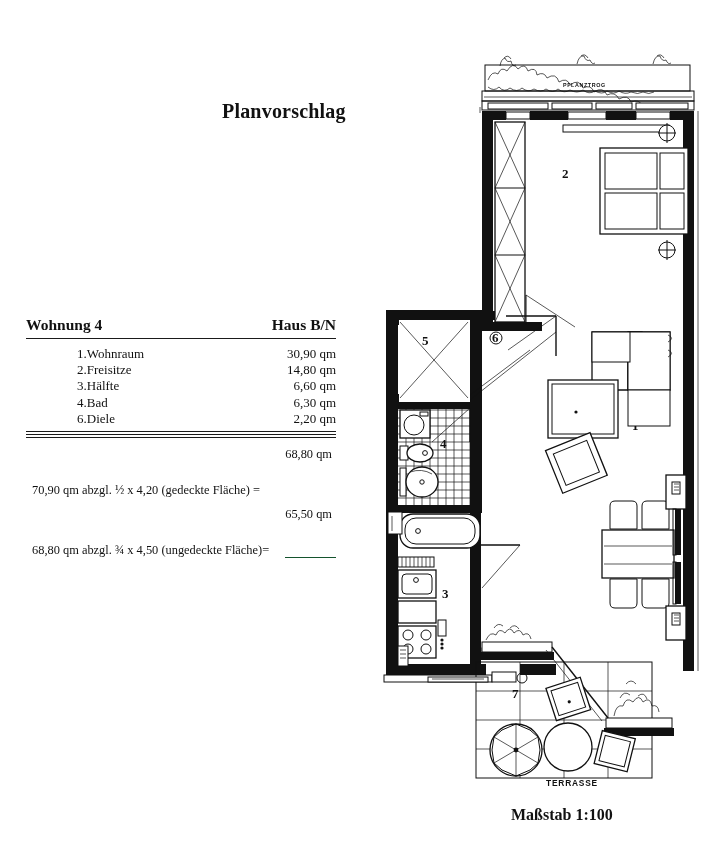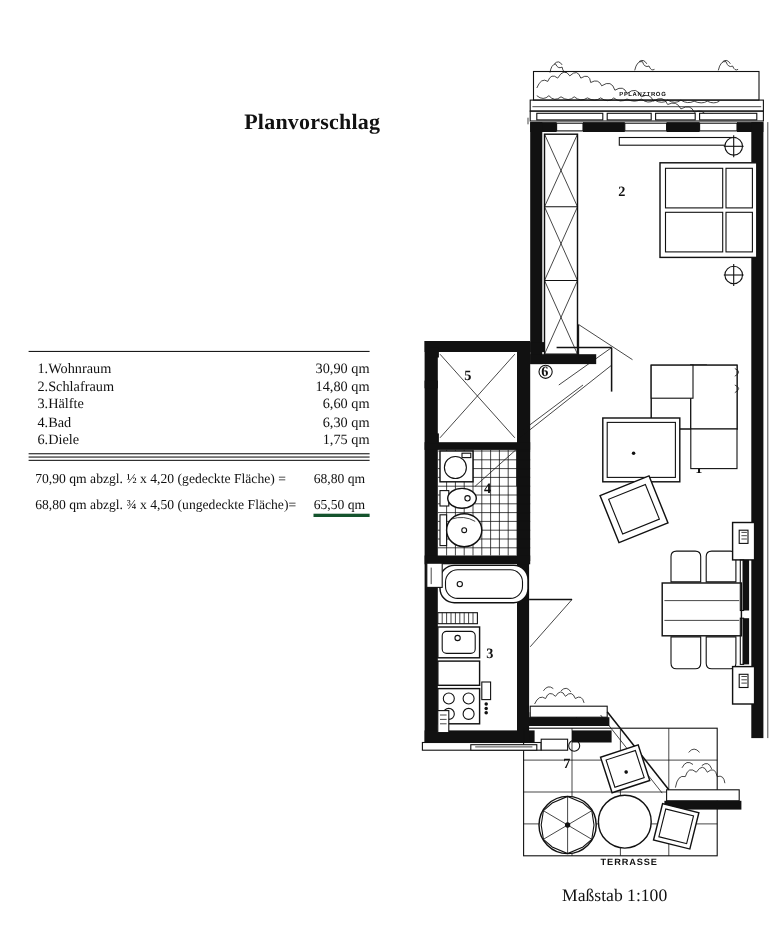--- a/index.html
+++ b/index.html
@@ -4,45 +4,45 @@
 <style>
   html,body{margin:0;padding:0;background:#ffffff;}
   body{width:710px;height:842px;position:relative;overflow:hidden;
        font-family:"Liberation Serif", serif; color:#111;}
 
   
   #plan-title{position:absolute;left:222px;top:100px;font-size:20px;
               font-weight:700;letter-spacing:.2px;}
 
   
-  #scale-label{position:absolute;left:511px;top:806px;font-size:16px;font-weight:400;}
+  #scale-label{position:absolute;left:511px;top:806px;font-size:16px;font-weight:700;}
 
   
   #info-block{position:absolute;left:26px;top:316px;width:310px;}
   .ib-row{display:flex;justify-content:space-between;align-items:baseline;}
   .ib-head1,.ib-head2{font-size:15.5px;font-weight:700;}
   .ib-head1{margin-bottom:4px;}
   .rule-thick{border-bottom:1.6px solid #1a1a1a;margin-top:3px;}
   .rule-thin{border-bottom:1px solid #1a1a1a;margin-top:4px;}
   .rule-dbl{border-bottom:1.4px solid #1a1a1a;margin-top:2px;}
   .rule-dbl2{border-bottom:1.4px solid #1a1a1a;margin-top:2px;}
-  #room-list{margin-top:7px;}
+  #room-list{margin-top:7px;margin-left:43px;}
   .room-row{display:flex;justify-content:space-between;align-items:baseline;
             font-size:13px;line-height:16.2px;padding-left:8px;}
   .room-name{white-space:nowrap;}
   .room-idx{display:inline-block;}
   .room-area{white-space:nowrap;text-align:center;}
   #total-row{display:flex;justify-content:space-between;align-items:baseline;
              font-size:13.5px;padding-left:8px;margin-top:7px;margin-bottom:5px;}
   #note-para{font-size:11.6px;line-height:13.4px;margin-top:5px;text-align:justify;
              letter-spacing:-0.05px;}
   .calc-row{font-size:12.4px;margin-top:9px;padding-left:6px;display:flex;}
-  .calc-txt{white-space:nowrap;}
+  .calc-txt{white-space:nowrap;margin-top:36px;}
   .calc-res{margin-left:auto;padding-right:4px;}
-  .underline-res{border-bottom:3px solid #14532d;}
+  .underline-res{border-bottom:1px solid #14532d;}
 
   
   #floorplan{position:absolute;left:370px;top:50px;width:340px;height:740px;}
   #floorplan svg{display:block;}
 
   .wall{fill:#111;}
   .thin{fill:none;stroke:#111;stroke-width:1;}
   .thin2{fill:none;stroke:#111;stroke-width:1.4;}
   .hair{fill:none;stroke:#111;stroke-width:.7;}
   .fur{fill:#fff;stroke:#111;stroke-width:1.3;}
@@ -53,54 +53,58 @@
   .terrtxt{font-family:"Liberation Sans",sans-serif;font-size:8.4px;
            font-weight:700;fill:#111;letter-spacing:.8px;}
 </style>
 </head>
 <body>
 
 <div id="plan-title">Planvorschlag</div>
 
 <div id="info-block">
 
+  <div class="ib-row ib-head1">
+    <span>Wohnung 4</span>
+    <span>Haus B/N</span>
+  </div>
 
 
   <div class="rule-thick"></div>
 
   <div id="room-list">
     <div class="room-row">
       <span class="room-name">
         <span class="room-idx">1.</span><span>Wohnraum</span>
       </span>
       <span class="room-area">30,90 qm</span>
     </div>
     <div class="room-row">
       <span class="room-name">
-        <span class="room-idx">2.</span><span>Schlafraum</span>
+        <span class="room-idx">2.</span><span>Freisitze</span>
       </span>
       <span class="room-area">14,80 qm</span>
     </div>
     <div class="room-row">
       <span class="room-name">
         <span class="room-idx">3.</span><span>Hälfte</span>
       </span>
       <span class="room-area">6,60 qm</span>
     </div>
     <div class="room-row">
       <span class="room-name">
         <span class="room-idx">4.</span><span>Bad</span>
       </span>
       <span class="room-area">6,30 qm</span>
     </div>
     <div class="room-row">
       <span class="room-name">
         <span class="room-idx">6.</span><span>Diele</span>
       </span>
-      <span class="room-area">1,75 qm</span>
+      <span class="room-area">2,20 qm</span>
     </div>
   </div>
 
   <div class="rule-thin"></div>
 
 
   <div class="rule-dbl"></div>
   <div class="rule-dbl2"></div>
 
 

